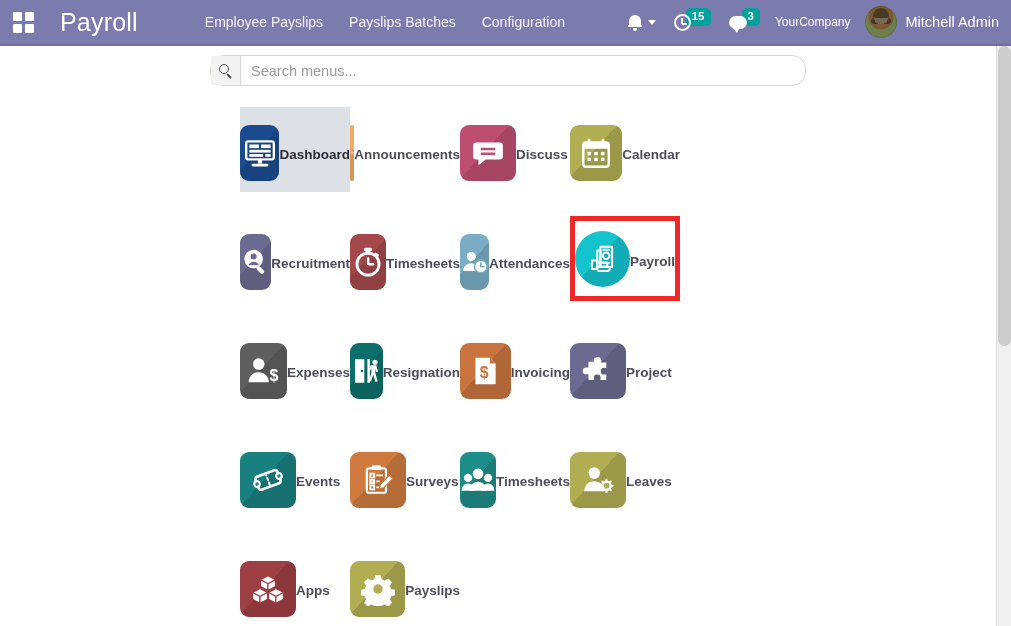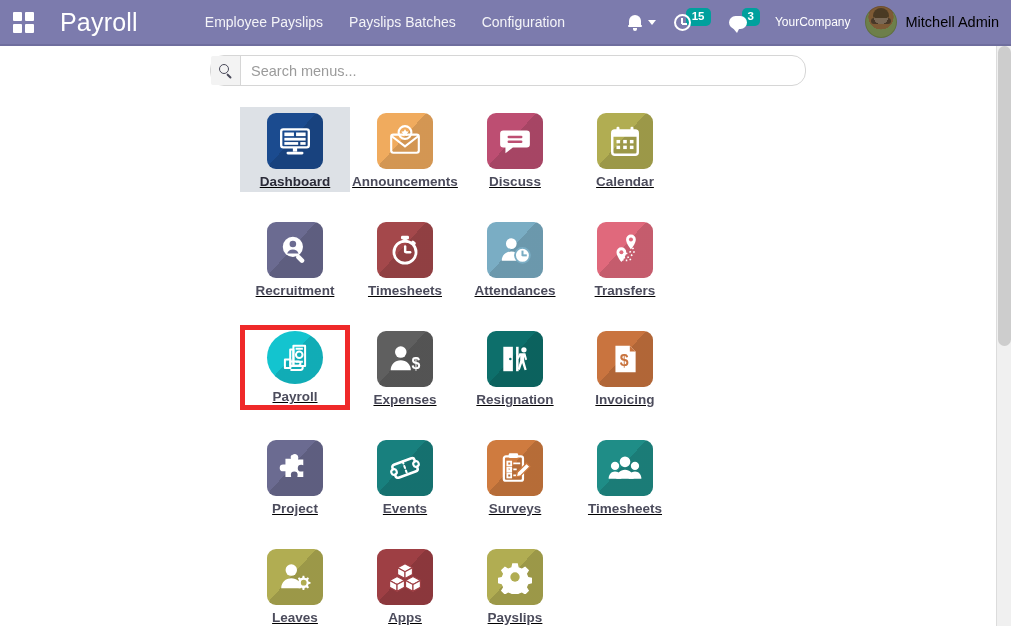--- a/index.html
+++ b/index.html
@@ -89,21 +89,21 @@
     box-shadow: inset 0 0 0 1px rgba(0,0,0,.12);
   }
   #avatar::before {
     content:""; position:absolute; left: 6px; top: 12px; width: 20px; height: 6px;
     background: rgba(30,30,30,.55); border-radius: 3px;
   }
   #avatar::after {
     content:""; position:absolute; left: 8px; top: 2px; width: 16px; height: 10px;
     background: #4a3a24; border-radius: 8px 8px 2px 2px;
   }
-  #user-name { font-size: 14.5px; margin-left: 9px; white-space: nowrap; color: #000000; }
+  #user-name { font-size: 14.5px; margin-left: 9px; white-space: nowrap; color: #ffffff; }
 
   
   #content-area { position: absolute; top: 46px; left: 0; width: 996px; height: 580px; background: #ffffff; }
 
   #search-wrap {
     position: absolute; top: 9px; left: 210px;
     width: 596px; height: 31px;
     display: flex; border: 1px solid #d6d6d6; border-radius: 14px; background: #fff;
   }
   #search-icon-box {
@@ -124,22 +124,22 @@
   #apps-grid {
     position: absolute; top: 61px; left: 240px;
     width: 540px;
     display: grid;
     grid-template-columns: repeat(4, 110px);
     column-gap: 0px;
     row-gap: 24px;
   }
   .app-cell {
     width: 110px; height: 85px;
-    display: flex; flex-direction: column; align-items: center;
-    cursor: pointer; position: relative; padding-top: 6px; text-decoration: underline;
+    display: flex; flex-direction: row; align-items: center;
+    cursor: pointer; position: relative; padding-top: 6px;
   }
   .app-cell.selected { background: #dde1e6; }
   .app-cell.highlighted { border: 5px solid #ef2929; background: #ffffff; padding-top: 1px; }
   .app-icon {
     width: 56px; height: 56px; border-radius: 9px;
     position: relative; overflow: hidden;
     display: flex; align-items: center; justify-content: center;
   }
   .app-icon.round { border-radius: 50%; }
   .app-icon .shadow {
@@ -321,37 +321,20 @@
             <circle cx="12.5" cy="10" r="5" fill="#ffffff"></circle>
             <path d="M3.5 26 c0-5.2 4-8.7 9-8.7 s9 3.5 9 8.7z" fill="#ffffff"></path>
             <circle cx="23" cy="21" r="7" fill="#ffffff" stroke="#7aadc4" stroke-width="1.8"></circle>
             <rect x="22.1" y="16.6" width="1.9" height="5" fill="#7aadc4"></rect>
             <rect x="22.8" y="20.1" width="4.3" height="1.9" fill="#7aadc4"></rect>
           </svg>
           <span class="shadow"></span>
         </div>
         <div class="app-label">Attendances</div>
       </div>
-      <div class="app-cell">
-        <div class="app-icon" style="background: rgb(224, 105, 124);">
-          <svg width="34" height="34" viewBox="0 0 32 32">
-            <g fill="none" stroke="#ffffff" stroke-width="1.5" stroke-dasharray="1.5 2.2">
-              <path d="M11 22 q6 3 11 -1 q4.5 -3.5 1 -7"></path>
-              <path d="M9.5 18.5 q7 3 12.5 -1.5"></path>
-              <path d="M13 25 q5.5 2 9.5 -1"></path>
-            </g>
-            <path d="M10 10 a4.6 4.6 0 0 1 9.2 0 c0 3.8 -4.6 9.3 -4.6 9.3 s-4.6 -5.5 -4.6 -9.3z" fill="#ffffff" transform="translate(-2,8)"></path>
-            <circle cx="12.6" cy="18.1" r="1.9" fill="#e0697c"></circle>
-            <path d="M10 10 a4.6 4.6 0 0 1 9.2 0 c0 3.8 -4.6 9.3 -4.6 9.3 s-4.6 -5.5 -4.6 -9.3z" fill="#ffffff" transform="translate(7,-4)"></path>
-            <circle cx="21.6" cy="6.1" r="1.9" fill="#e0697c"></circle>
-          </svg>
-          <span class="shadow"></span>
-        </div>
-        <div class="app-label">Transfers</div>
-      </div>
       <div class="app-cell highlighted">
         <div class="app-icon round" style="background: rgb(19, 196, 207);">
           <svg width="34" height="34" viewBox="0 0 32 32">
             <g fill="none" stroke="#ffffff" stroke-width="1.9" stroke-linejoin="round">
               <path d="M14.5 4.5 h11 v19 h-11z"></path>
               <path d="M11.5 8 h3 v15.5 h-3z"></path>
               <circle cx="20" cy="13" r="3.1"></circle>
               <path d="M16.6 7.2 h6.8 M16.6 19.5 h6.8"></path>
               <path d="M6.5 17.5 h5.2 v8 h-5.2z"></path>
               <path d="M11.7 19.2 h7.4 a2 2 0 0 1 0 4 h-4"></path>

